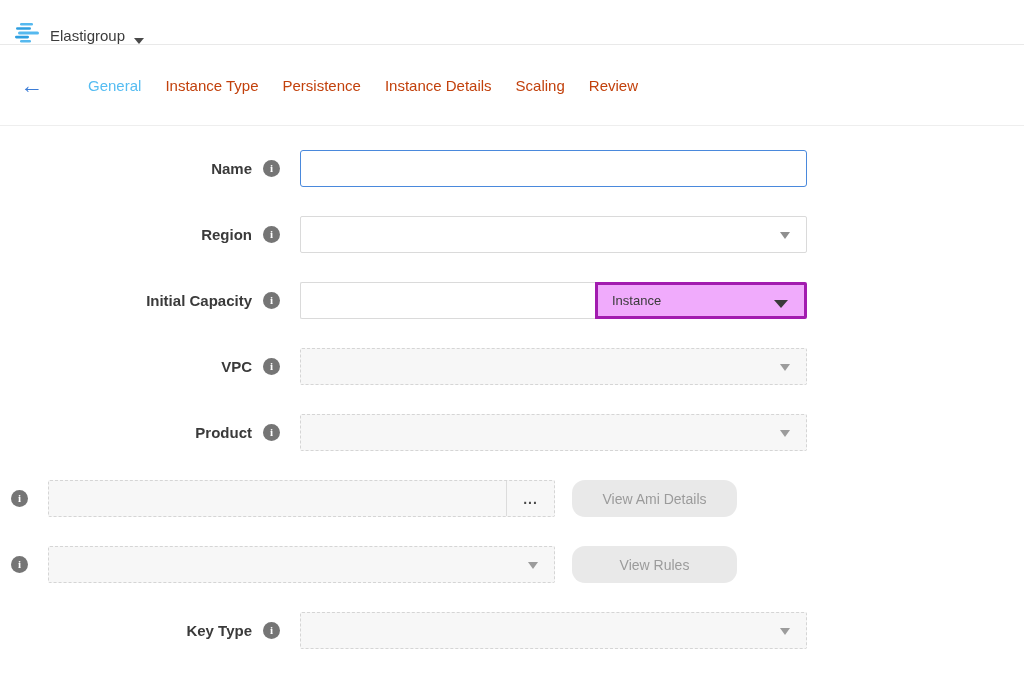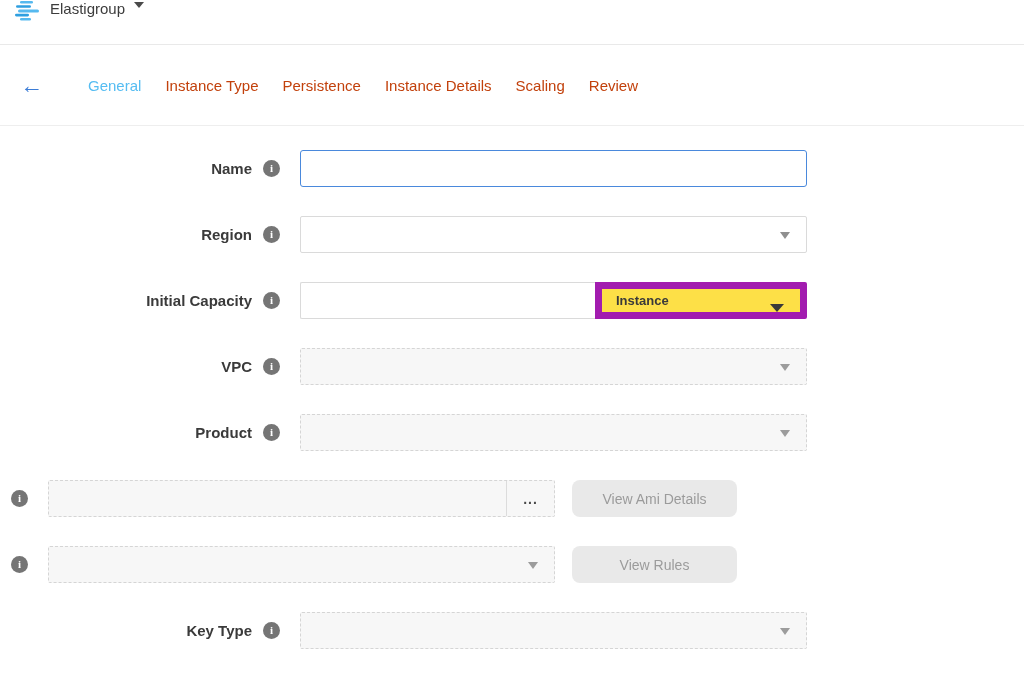--- a/index.html
+++ b/index.html
@@ -1,21 +1,21 @@
 <!DOCTYPE html>
 <html><head>
 <meta charset="utf-8">
 <style>
   * { box-sizing: border-box; margin: 0; padding: 0; }
   html, body { width: 1024px; height: 688px; background: #ffffff;
     font-family: "Liberation Sans", sans-serif; }
 
   
   .topbar { height: 45px; border-bottom: 1px solid #e9e9e9;
-    display: flex; align-items: flex-start; padding-left: 14px; }
+    display: flex; align-items: flex-end; padding-left: 14px; }
   .logo { width: 26px; height: 22px; display: inline-block; }
   .app-name { font-size: 15px; color: #3c3c3c; margin-left: 10px; }
   .caret-sm { width: 0; height: 0; margin-left: 9px; margin-top: 2px;
     border-left: 5px solid transparent; border-right: 5px solid transparent;
     border-top: 6px solid #4a4a4a; }
 
   
   .tabbar { height: 81px; border-bottom: 1px solid #eeeeee;
     display: flex; align-items: center; }
   .back-arrow { color: #3b7cd6; font-size: 23px; margin-left: 20px;
@@ -46,38 +46,38 @@
     cursor: default; }
   .caret-gray { position: absolute; right: 16px; top: 15px; width: 0; height: 0;
     border-left: 5px solid transparent; border-right: 5px solid transparent;
     border-top: 7px solid #8f8f8f; }
   .selectbox.disabled .caret-gray { border-top-color: #9c9c9c; }
 
   
   .cap-input { width: 295px; height: 37px; border: 1px solid #dadada;
     border-right: none; border-radius: 2px 0 0 2px; outline: none;
     font-size: 14px; padding: 0 10px; color: #3a3a3a; }
-  .unit-select { width: 212px; height: 37px; background: #fde047;
-    border: 7px solid #a21caf; border-radius: 0 2px 2px 0; display: flex;
+  .unit-select { width: 212px; height: 37px; background: #f0abfc;
+    border: 3px solid #a21caf; border-radius: 0 2px 2px 0; display: flex;
     align-items: center; padding-left: 14px; font-size: 13px; color: #3a3a3a;
-    position: relative; cursor: pointer; font-weight: bold; }
+    position: relative; cursor: pointer; }
   .caret-dark { position: absolute; right: 16px; top: 15px; width: 0; height: 0;
     border-left: 7px solid transparent; border-right: 7px solid transparent;
     border-top: 8px solid #3a3a3a; }
 
   
   .filebox { width: 100%; height: 37px; border: 1px dashed #d5d5d5;
     border-radius: 2px; background: #f7f7f7; display: flex; }
   .filebox .file-main { flex: 1; }
   .browse { width: 48px; border-left: 1px solid #dcdcdc; display: flex;
     align-items: center; justify-content: center; font-size: 14px;
     color: #4a4a4a; letter-spacing: 1px; cursor: pointer; font-weight: bold; }
 
   .side-btn { width: 165px; height: 37px; margin-left: 17px; flex-shrink: 0;
-    background: #e9e9e9; border: none; border-radius: 8px; color: #9b9b9b;
+    background: #e9e9e9; border: none; border-radius: 13px; color: #9b9b9b;
     font-size: 14px; font-family: "Liberation Sans", sans-serif;
     display: flex; align-items: center; justify-content: center; cursor: pointer; }
 </style>
 </head>
 <body>
 
 <div class="topbar">
   <span class="logo">
     <svg width="26" height="22" viewBox="0 0 26 22">
       <rect x="6" y="1" width="13" height="2.6" rx="1.3" fill="#56b9ef"></rect>

